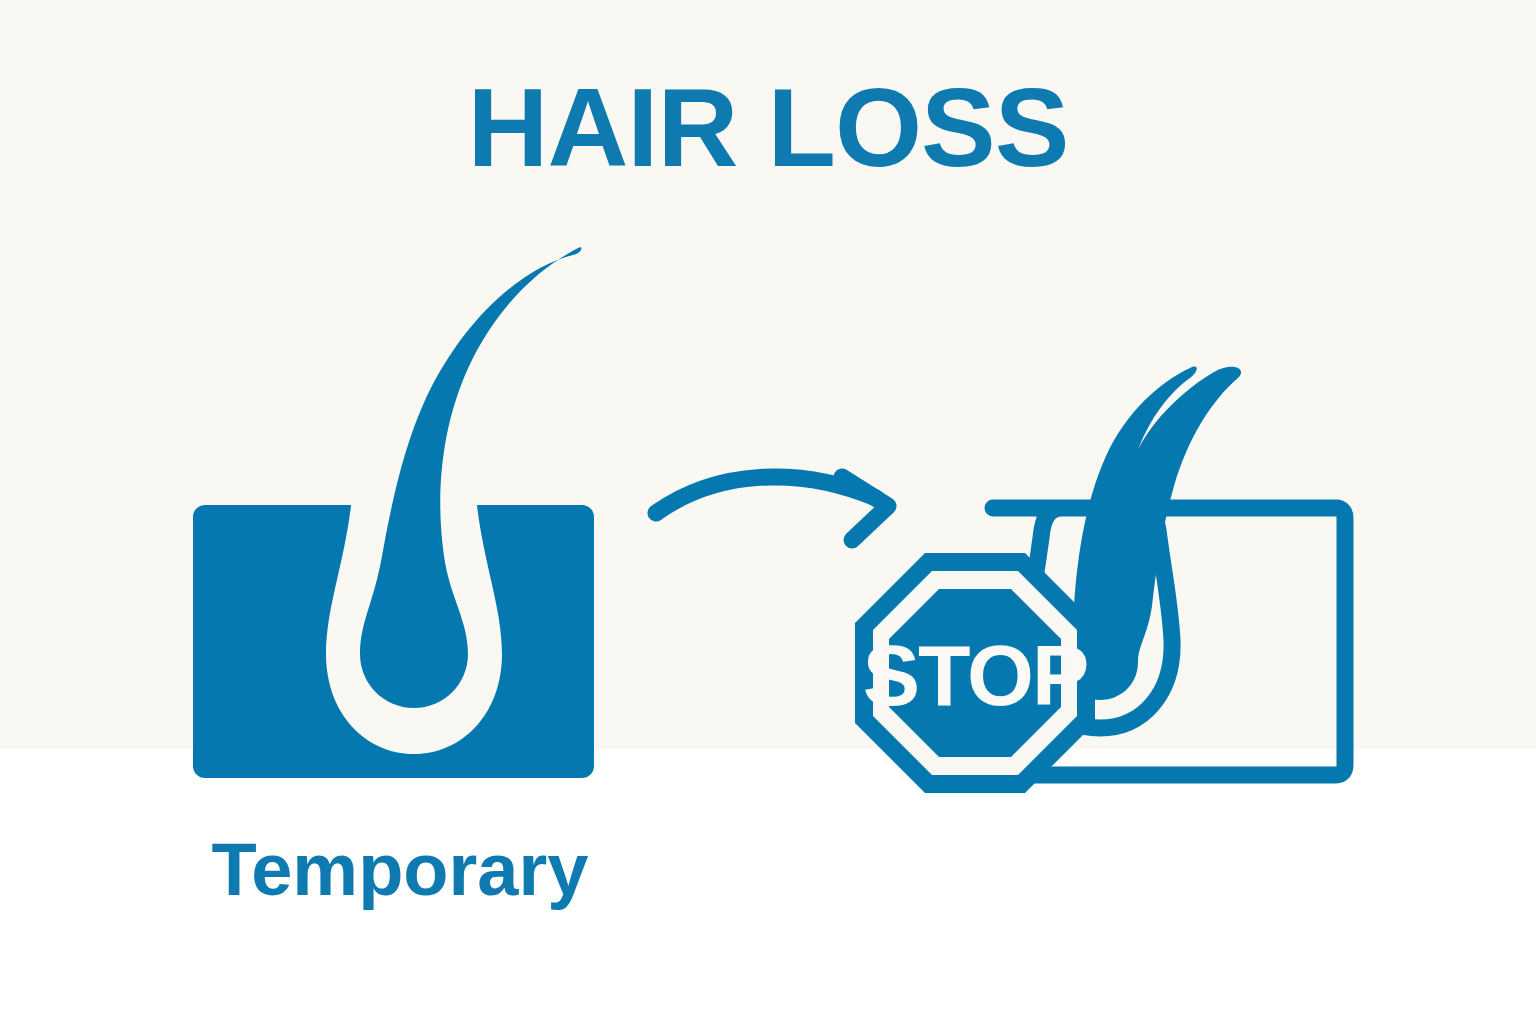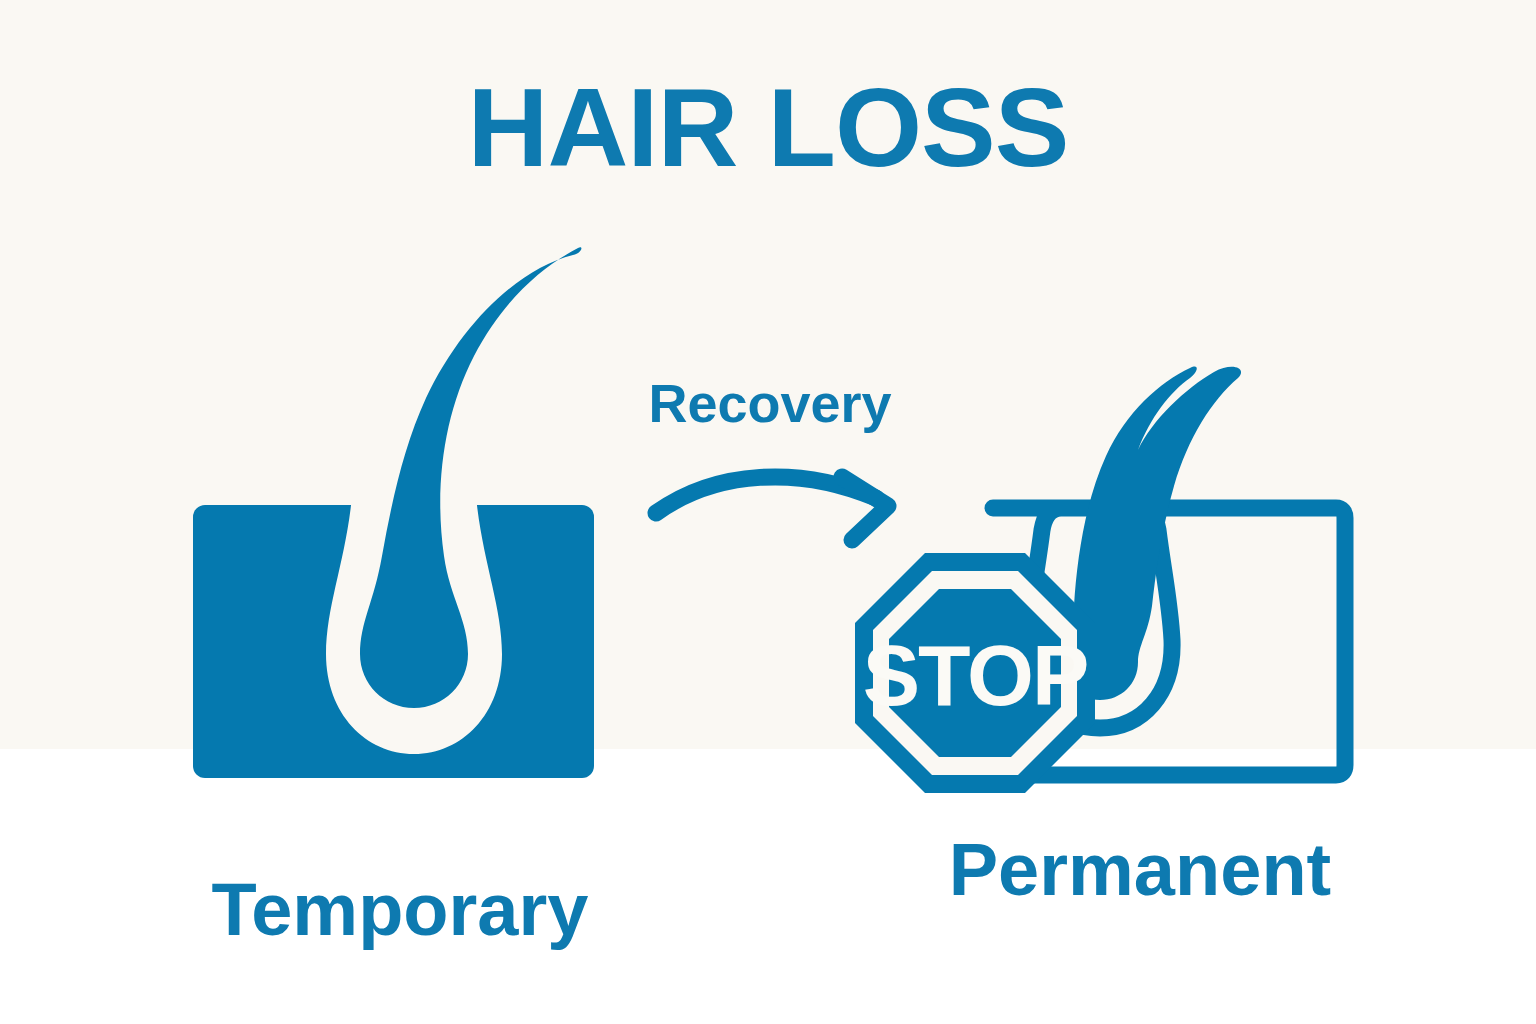--- a/index.html
+++ b/index.html
@@ -50,21 +50,20 @@
     left: 120px;
     top: 833px;
     width: 560px;
     text-align: center;
     font-family: "Liberation Sans", sans-serif;
     font-weight: bold;
     font-size: 74px;
     line-height: 1.0;
     color: #0e7ab0;
     white-space: nowrap;
-    margin-top: 40px;
   }
   #label-permanent {
     position: absolute;
     left: 880px;
     top: 833px;
     width: 520px;
     text-align: center;
     font-family: "Liberation Sans", sans-serif;
     font-weight: bold;
     font-size: 74px;
@@ -112,21 +111,20 @@
                C 360 684, 384 708, 414 708
                C 444 708, 468 684, 468 654
                C 468 620, 450 598, 444 556
                C 434 486, 444 414, 474 356
                C 504 298, 544 266, 578 248
                C 584 245, 582 253, 573 255
                Z" fill="#0579af"></path>
     </g>
   </svg>
 
-  <div id="recovery-label">Recovery</div>
 
   <svg class="svg-layer" viewBox="0 0 1536 1024" aria-hidden="true">
     <g>
       <path d="M 656 513 C 716 470, 800 466, 876 498" fill="none" stroke="#0579af" stroke-width="17" stroke-linecap="round"></path>
       <path d="M 842 477 L 888 506 L 852 540" fill="none" stroke="#0579af" stroke-width="17" stroke-linecap="round" stroke-linejoin="round"></path>
     </g>
   </svg>
 
   <svg class="svg-layer" viewBox="0 0 1536 1024" aria-hidden="true">
     <g>
@@ -166,15 +164,14 @@
       <polygon points="925,553 1025,553 1095,623 1095,723 1025,793 925,793 855,723 855,623" fill="#0579af"></polygon>
 
       <polygon points="932,571 1018,571 1077,630 1077,716 1018,775 932,775 873,716 873,630" fill="#faf8f3"></polygon>
 
       <polygon points="939,589 1011,589 1061,639 1061,707 1011,757 939,757 889,707 889,639" fill="#0579af"></polygon>
       <text class="stop-text" x="975" y="705" text-anchor="middle" fill="#fbfaf6">STOP</text>
     </g>
   </svg>
 
   <div id="label-temporary">Temporary</div>
-  <div id="label-permanent">Permanent</div>
 
 </div>
 
 </body></html>

